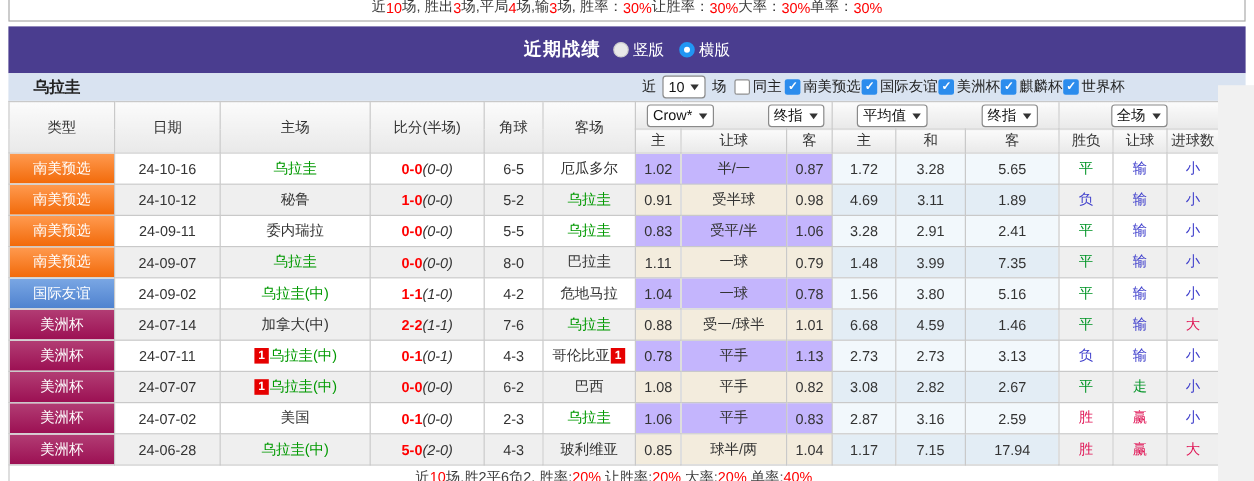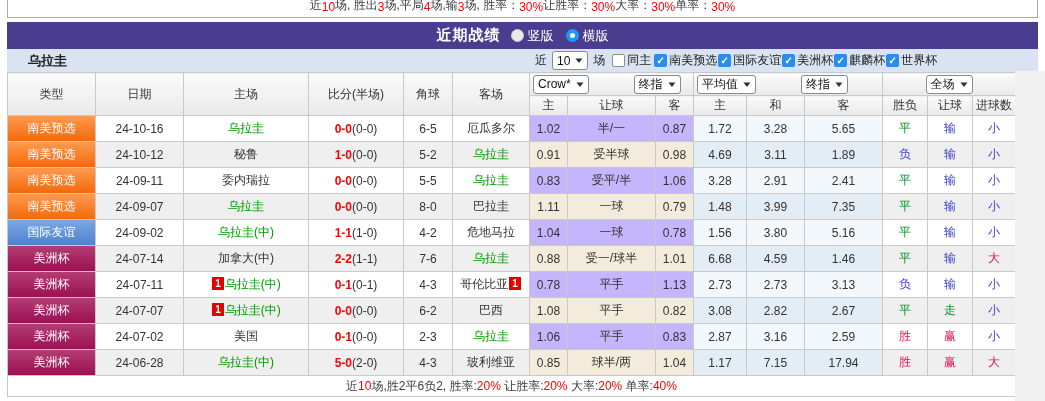--- a/index.html
+++ b/index.html
@@ -14,21 +14,21 @@
   
   .topbox {
     margin:-8px 7px 0 7px; height:26px;
     border:1px solid #ababab; background:#fff;
     display:flex; justify-content:center; align-items:flex-end;
     font-size:12px; padding-bottom:3px; white-space:nowrap;
   }
 
   
   .titlebar {
-    margin:4px 7px 0 7px; height:27px; background:#4a3d8f;
+    margin:4px 7px 0 7px; height:39px; background:#4a3d8f;
     display:flex; align-items:center; justify-content:center; gap:10px;
     color:#fff; font-size:14px;
   }
   .titlebar .ttl { font-weight:bold; font-size:15px; letter-spacing:1px; }
   .radio-group { display:flex; align-items:center; gap:12px; font-size:13px; }
   .radio-opt { display:flex; align-items:center; gap:4px; cursor:pointer; }
   .radio { width:13px; height:13px; border-radius:50%; background:#e9e9e9; border:1px solid #cfcfcf; }
   .radio.sel { width:13px; height:13px; background:#fff; border:4px solid #2196f3; }
 
   
@@ -55,40 +55,40 @@
   
   table { border-collapse:collapse; table-layout:fixed; width:1008px; margin-left:7px;
     font-size:12px; background:#fff; }
   th, td { border:1px solid #c9c9c9; text-align:center; padding:0 1px;
     overflow:hidden; white-space:nowrap; }
   thead th { background:linear-gradient(#fbfbfb,#e9e9e9); font-weight:normal; color:#333; }
   thead tr.r1 th { height:23px; }
   thead tr.r2 th { height:20px; }
   th.grp { padding:1px 0; }
   .grp-in { display:flex; align-items:center; gap:6px; }
-  .grp-in.left { justify-content:flex-start; padding-left:3px;gap:45px; }
+  .grp-in.left { justify-content:center; padding-left:3px;gap:45px; }
   .grp-in.center { justify-content:center; }
 
   tbody td { height:26px; }
   tbody tr:nth-child(even) td { background:#efefef; }
   tbody td.cr { background:#c4b5fd; }
   tbody tr:nth-child(even) td.cr { background:#f3ecdd; }
   tbody td.av { background:#f2f8fc;margin-top:10px; }
   tbody tr:nth-child(even) td.av { background:#e3edf5; }
 
   td.type-cell { padding:0; }
   .badge { height:100%; display:flex; align-items:center; justify-content:center; color:#fff; }
   .badge.orange  { background:linear-gradient(#ff9a4f,#f26a0a); }
   .badge.blue    { background:linear-gradient(#7aa7e4,#4f82cf); }
   .badge.crimson { background:linear-gradient(#b23d74,#9c1053); }
   tbody tr:nth-child(even) td.type-cell { background:#fff; }
 
   .green { color:#009900; }
   .sft { color:#f00;font-weight:bold; }
-  .sht { color:#333; }
+  .sht { color:#333;font-style:italic; }
   .o-green { color:#009426; }
   .o-blue  { color:#4040cc; }
   .o-red   { color:#e01555; }
   .rc { display:inline-block; background:#e60000; color:#fff; font-size:10px;
     font-weight:bold; line-height:13px; padding:0 3px; margin:0 1px; vertical-align:1px; }
 
   tfoot td { height:21px; background:#fff; font-size:12px; }
 
   .right-strip { position:absolute; left:1015px; top:71px; width:30px; height:330px; background:#f1f1f1; }
 </style>

